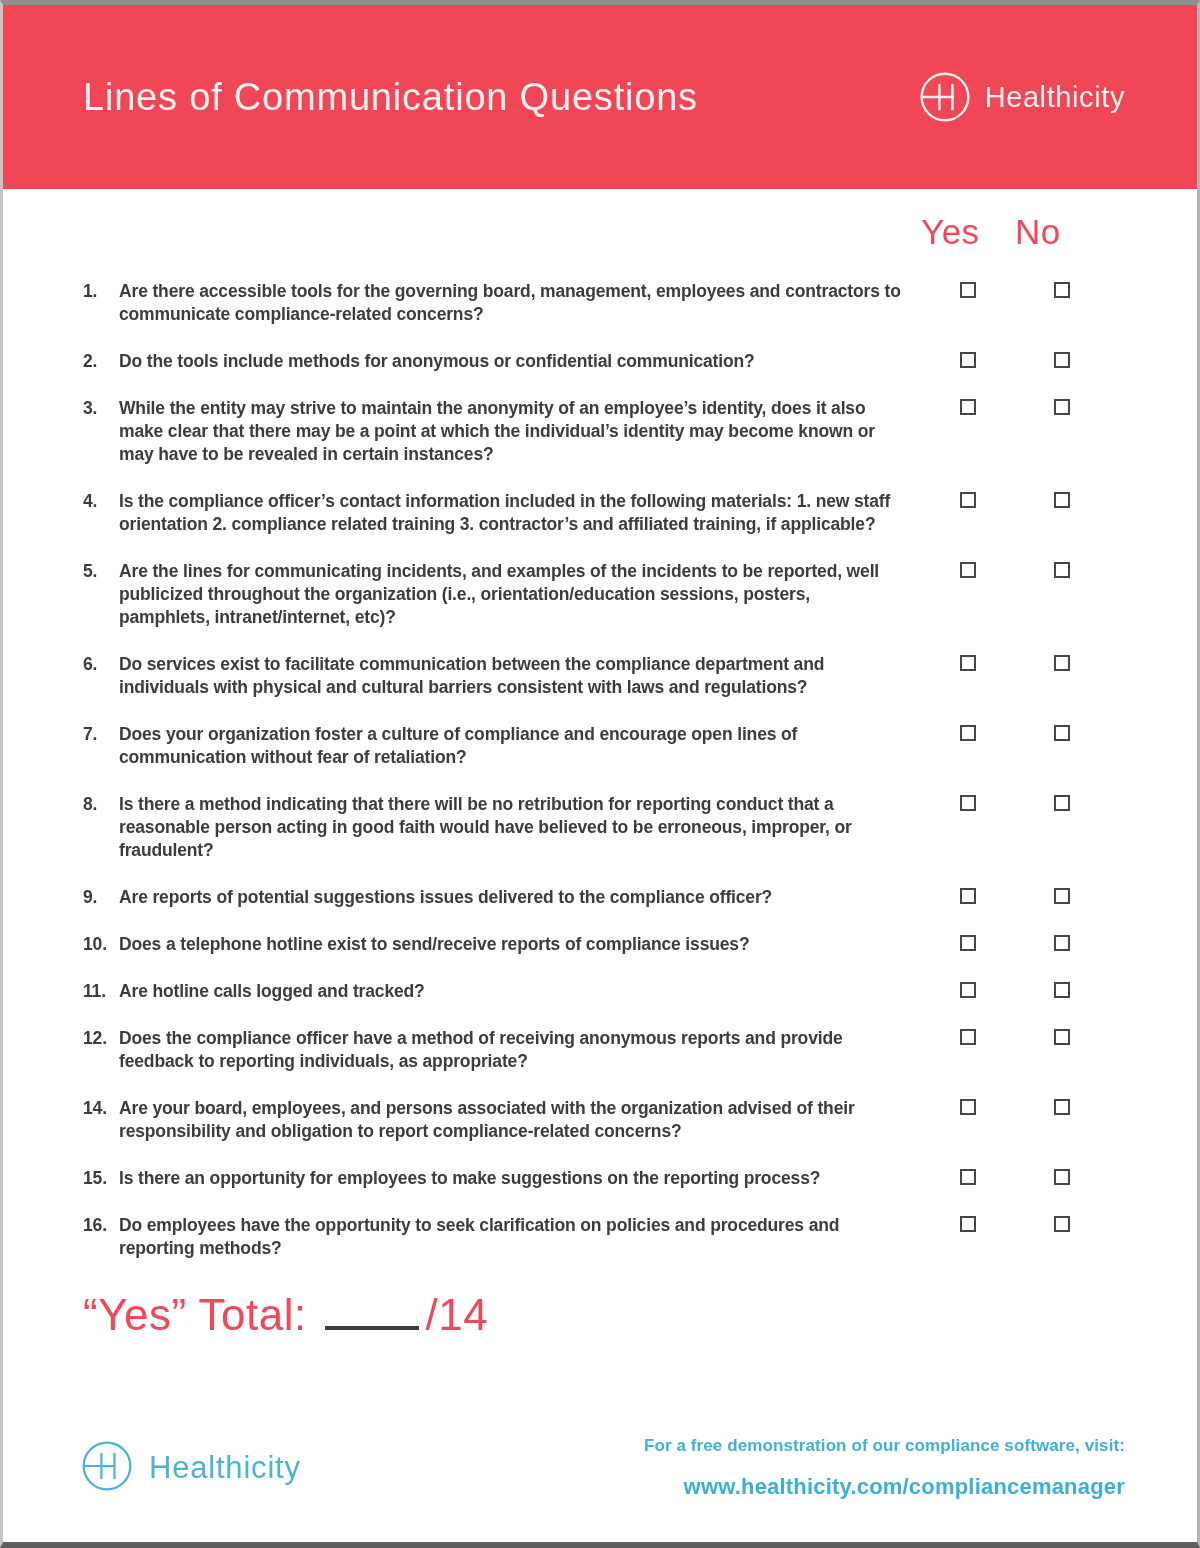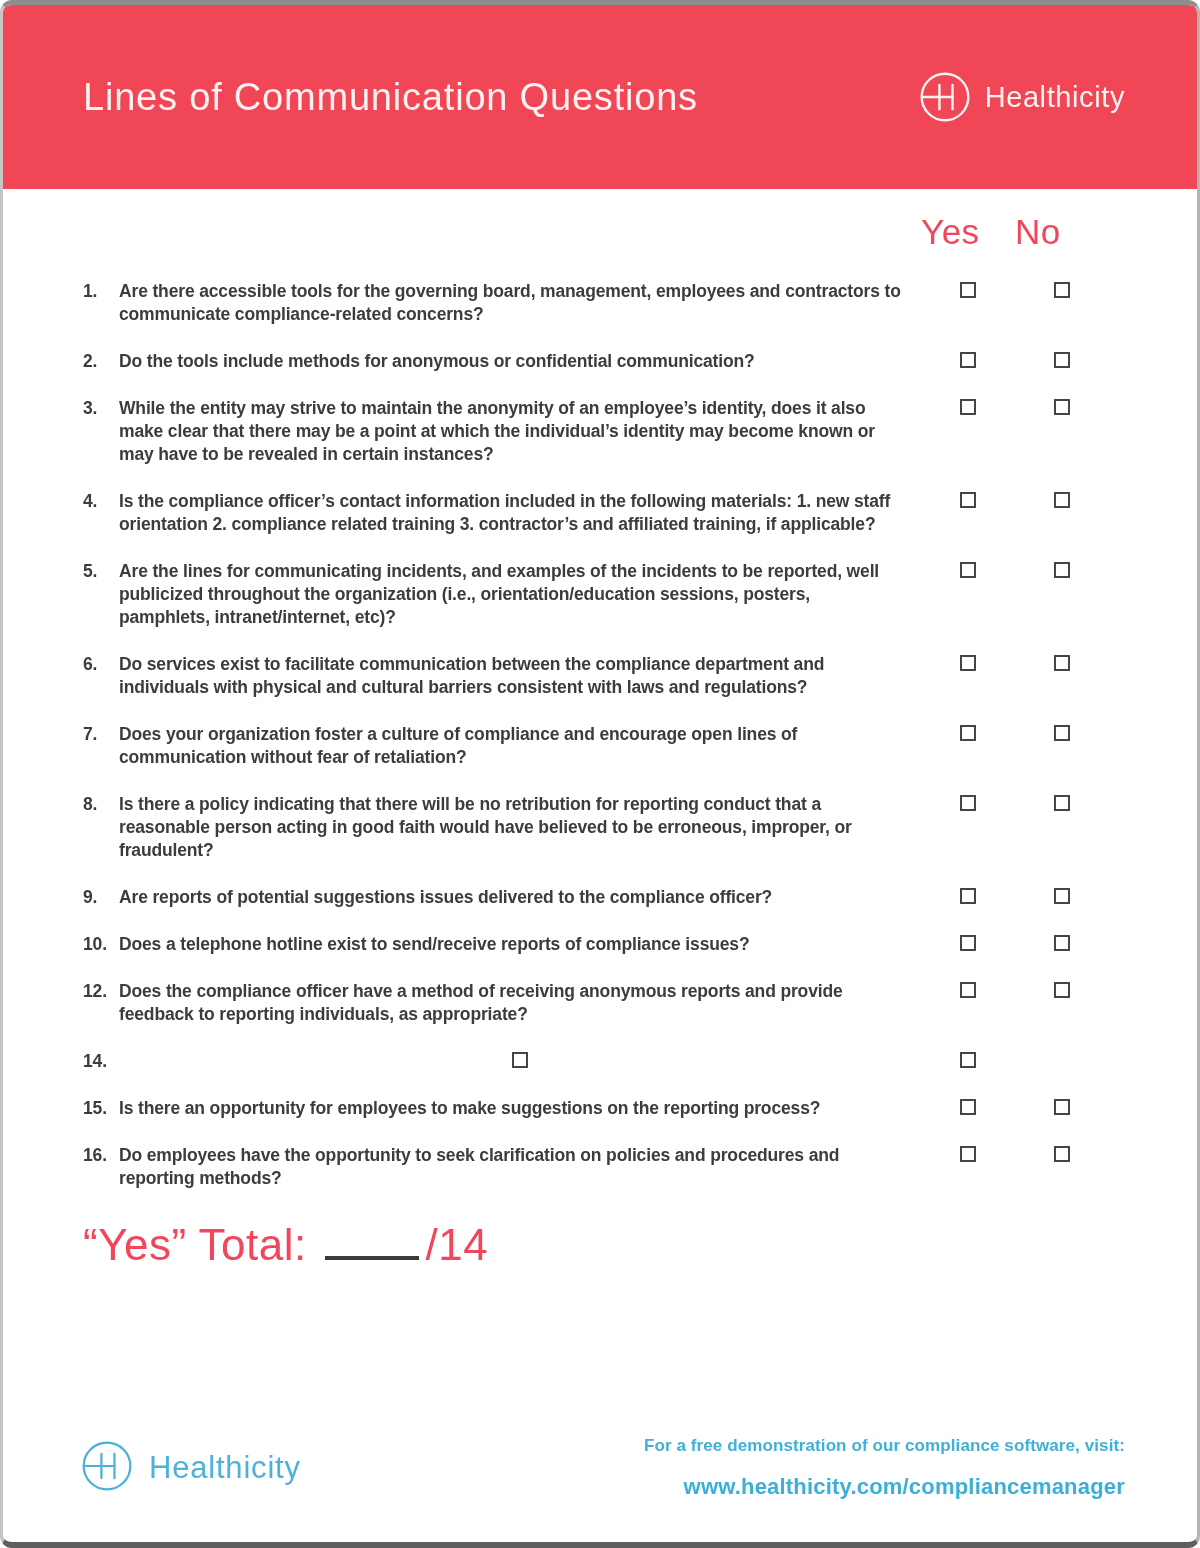--- a/index.html
+++ b/index.html
@@ -9,21 +9,21 @@
     font-family: "Liberation Sans", sans-serif;
     -webkit-font-smoothing: antialiased;
   }
   .page {
     width: 1200px;
     height: 1548px;
     background: #ffffff;
     border-style: solid;
     border-width: 5px 3px 6px 3px;
     border-color: #8e8e8e #b5b5b5 #5f5f5f #c5c5c5;
-    border-radius: 12px;
+    border-radius: 0;
     display: flex;
     flex-direction: column;
     overflow: hidden;
   }
 
   
   .header {
     height: 184px;
     background: #f14656;
     flex: 0 0 auto;
@@ -255,21 +255,21 @@
         <div class="q-check-cell">
           <span class="checkbox"></span>
         </div>
         <div class="q-check-cell">
           <span class="checkbox"></span>
         </div>
       </div>
 
       <div class="grid-row q-row">
         <div class="q-num">8.</div>
-        <div class="q-text">Is there a policy indicating that there will be no retribution for reporting conduct that a reasonable person acting in good faith would have believed to be erroneous, improper, or fraudulent?</div>
+        <div class="q-text">Is there a method indicating that there will be no retribution for reporting conduct that a reasonable person acting in good faith would have believed to be erroneous, improper, or fraudulent?</div>
         <div class="q-check-cell">
           <span class="checkbox"></span>
         </div>
         <div class="q-check-cell">
           <span class="checkbox"></span>
         </div>
       </div>
 
       <div class="grid-row q-row">
         <div class="q-num">9.</div>
@@ -286,35 +286,46 @@
         <div class="q-num">10.</div>
         <div class="q-text">Does a telephone hotline exist to send/receive reports of compliance issues?</div>
         <div class="q-check-cell">
           <span class="checkbox"></span>
         </div>
         <div class="q-check-cell">
           <span class="checkbox"></span>
         </div>
       </div>
 
+      <div class="grid-row q-row">
+        <div class="q-num">11.</div>
+        <div class="q-text">Are hotline calls logged and tracked?</div>
+        <div class="q-check-cell">
+          <span class="checkbox"></span>
+        </div>
+        <div class="q-check-cell">
+          <span class="checkbox"></span>
+        </div>
+      </div>
 
       <div class="grid-row q-row">
         <div class="q-num">12.</div>
         <div class="q-text">Does the compliance officer have a method of receiving anonymous reports and provide feedback to reporting individuals, as appropriate?</div>
         <div class="q-check-cell">
           <span class="checkbox"></span>
         </div>
         <div class="q-check-cell">
           <span class="checkbox"></span>
         </div>
       </div>
 
 
       <div class="grid-row q-row">
         <div class="q-num">14.</div>
+        <div class="q-text">Are your board, employees, and persons associated with the organization advised of their responsibility and obligation to report compliance-related concerns?</div>
         <div class="q-check-cell">
           <span class="checkbox"></span>
         </div>
         <div class="q-check-cell">
           <span class="checkbox"></span>
         </div>
       </div>
 
       <div class="grid-row q-row">
         <div class="q-num">15.</div>

